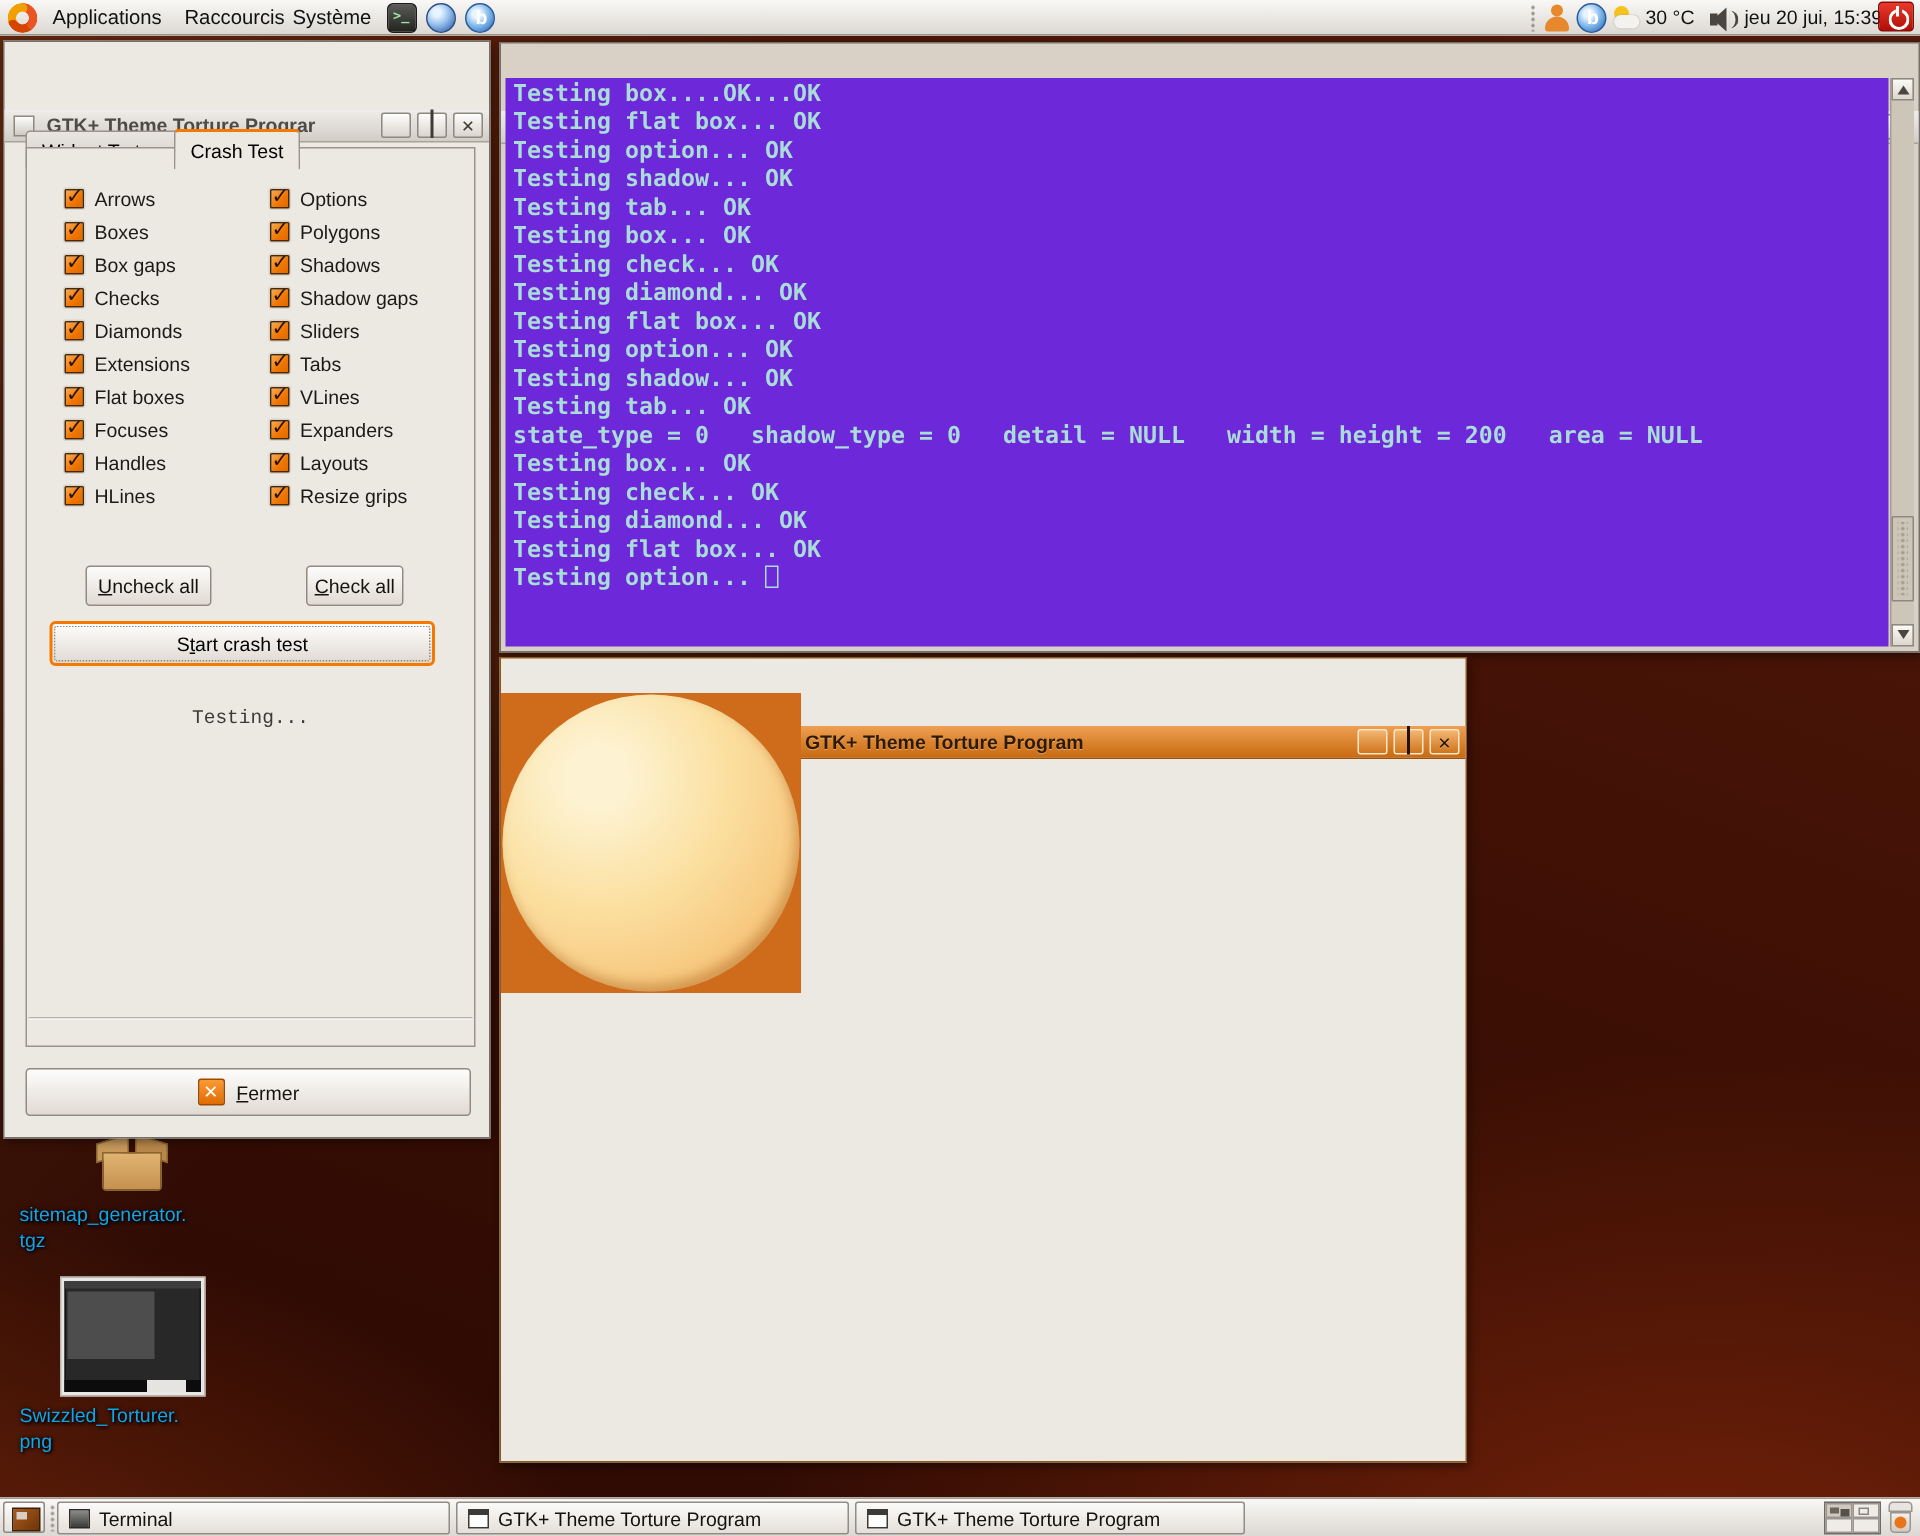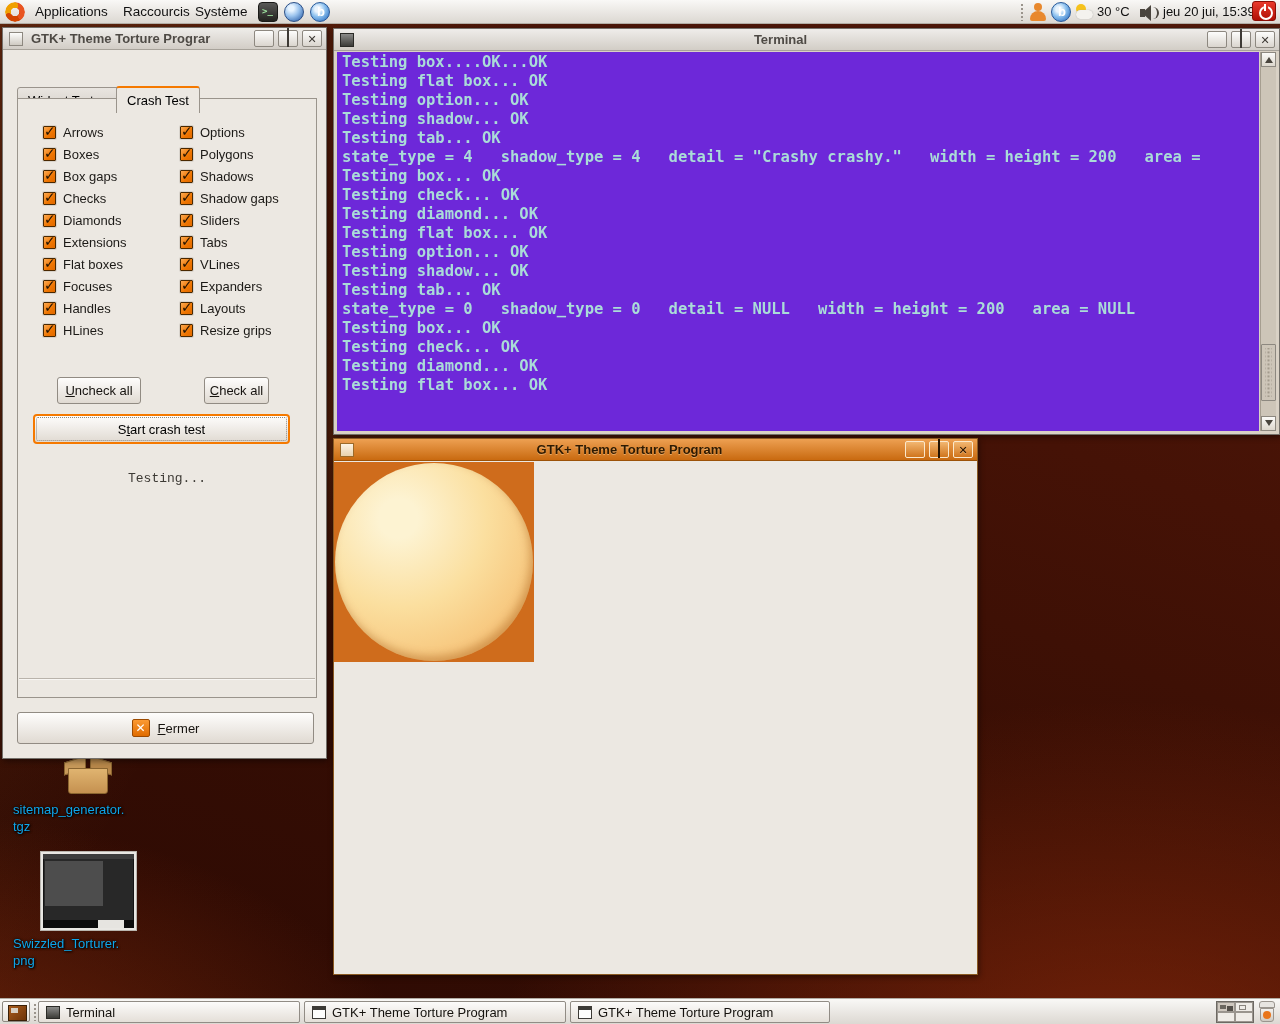--- a/index.html
+++ b/index.html
@@ -46,21 +46,21 @@
   .volume-icon::before { content:""; position:absolute; left:2px; top:7px; width:5px; height:8px; background:#4a453e; }
   .volume-icon::after { content:""; position:absolute; left:4px; top:3px; border:8px solid transparent; border-right:9px solid #4a453e; border-left:none; }
   .volume-icon .waves { position:absolute; left:15px; top:5px; width:6px; height:12px; border:2px solid #4a453e; border-left:none; border-top:none; border-bottom:none; border-radius:0 6px 6px 0; }
   .power-btn { width:24px; height:20px; border-radius:3px; background:linear-gradient(#e93a2c,#b00f06); border:1px solid #8a0c04; }
   .power-btn::before { content:""; position:absolute; left:6px; top:4px; width:10px; height:10px; border:2px solid #fff; border-radius:50%; clip-path:polygon(0 0, 35% 0, 35% 30%, 65% 30%, 65% 0, 100% 0, 100% 100%, 0 100%); }
   .power-btn::after { content:""; position:absolute; left:11px; top:2px; width:2px; height:7px; background:#fff; }
   .dotted-handle { position:absolute; width:4px; background-image:radial-gradient(circle, #9a948c 1px, transparent 1.2px); background-size:4px 4px; }
 
   
   .window { position:absolute; border:1px solid #74706a; box-shadow:1px 2px 6px rgba(0,0,0,.45); background:#ece8e2; }
-  .titlebar { position:relative; height:22px; font-weight:bold; font-size:13px; }
+  .titlebar { position:relative; height:22px; font-weight:bold; font-size:13px;margin-top:45px; }
   .titlebar.inactive { background:linear-gradient(#efedea,#d2cdc6); border-bottom:1px solid #a7a29a; color:#4e4a45; }
   .titlebar.active { background:linear-gradient(#eda052,#c96a10); border-bottom:1px solid #9c5208; color:#2e1a02; text-shadow:0 1px 0 rgba(255,220,170,.45); }
   .tb-icon { position:absolute; left:6px; top:4px; width:14px; height:14px; background:linear-gradient(#fdfdfc,#cfcac2); border:1px solid #8d8880; }
   .tb-title { position:absolute; left:28px; right:80px; top:0; height:22px; line-height:21px; white-space:nowrap; overflow:hidden; }
   .tb-title.centered { text-align:center; }
   .tb-btns { position:absolute; right:4px; top:2px; display:flex; gap:4px; }
   .tb-btn { position:relative; width:20px; height:17px; border-radius:2px; display:flex; align-items:center; justify-content:center; }
   .inactive .tb-btn { background:linear-gradient(#fdfdfc,#dad5ce); border:1px solid #8d8880; color:#3e3a35; }
   .active .tb-btn { background:linear-gradient(#f2b671,#d0751d); border:1px solid #fbe8cc; color:#241200; }
   .glyph-min::after { content:""; width:9px; height:3px; background:currentColor; margin-top:8px; }
@@ -327,33 +327,33 @@
         </span>
     </span>
   </div>
   <div class="term-body">
     <div class="term-lines" id="term-lines">
         <div class="term-line">Testing box....OK...OK</div>
         <div class="term-line">Testing flat box... OK</div>
         <div class="term-line">Testing option... OK</div>
         <div class="term-line">Testing shadow... OK</div>
         <div class="term-line">Testing tab... OK</div>
-        <div class="term-line">state_type = 4   shadow_type = 4   detail = "Crashy crashy."   width = height = 200   area =</div>
         <div class="term-line">Testing box... OK</div>
         <div class="term-line">Testing check... OK</div>
         <div class="term-line">Testing diamond... OK</div>
         <div class="term-line">Testing flat box... OK</div>
         <div class="term-line">Testing option... OK</div>
         <div class="term-line">Testing shadow... OK</div>
         <div class="term-line">Testing tab... OK</div>
         <div class="term-line">state_type = 0   shadow_type = 0   detail = NULL   width = height = 200   area = NULL</div>
         <div class="term-line">Testing box... OK</div>
         <div class="term-line">Testing check... OK</div>
         <div class="term-line">Testing diamond... OK</div>
         <div class="term-line">Testing flat box... OK</div>
+        <div class="term-line">Testing option... <span class="term-cursor"></span></div>
       </div>
   </div>
   <div class="term-scroll">
     <div class="sb-btn sb-up">
         <span class="arr-up"></span>
       </div>
     <div class="sb-thumb"></div>
     <div class="sb-btn sb-down">
         <span class="arr-down"></span>
       </div>

